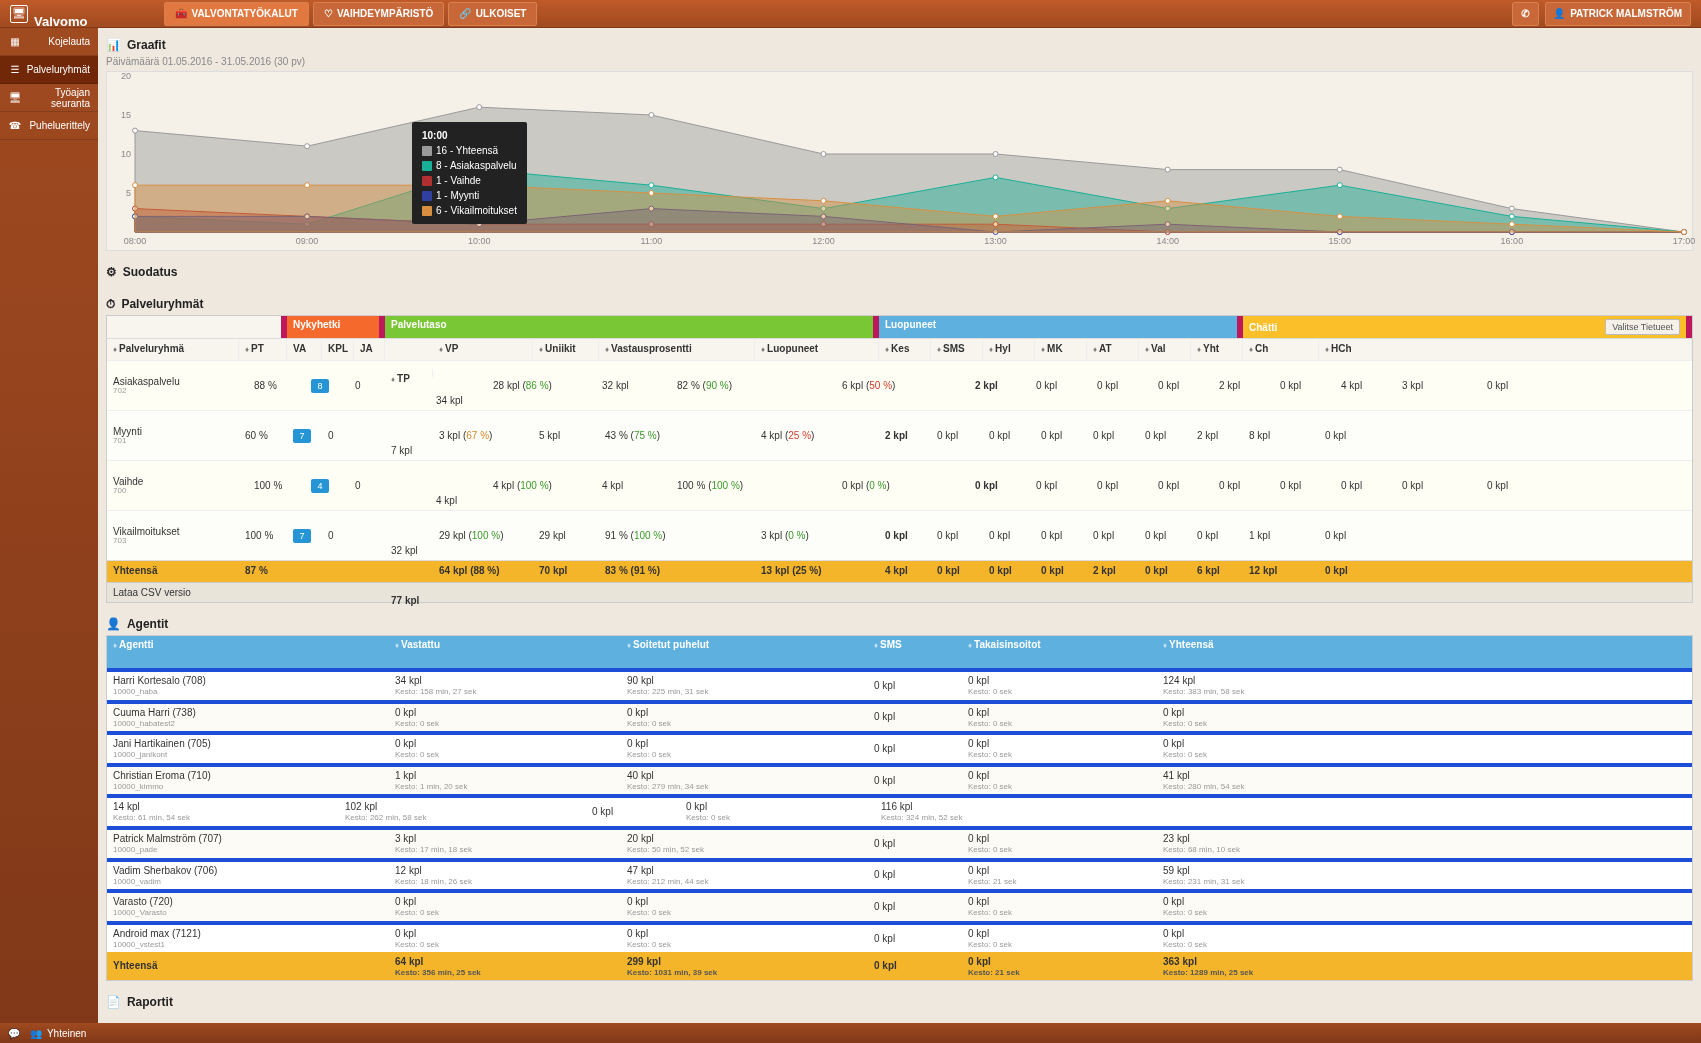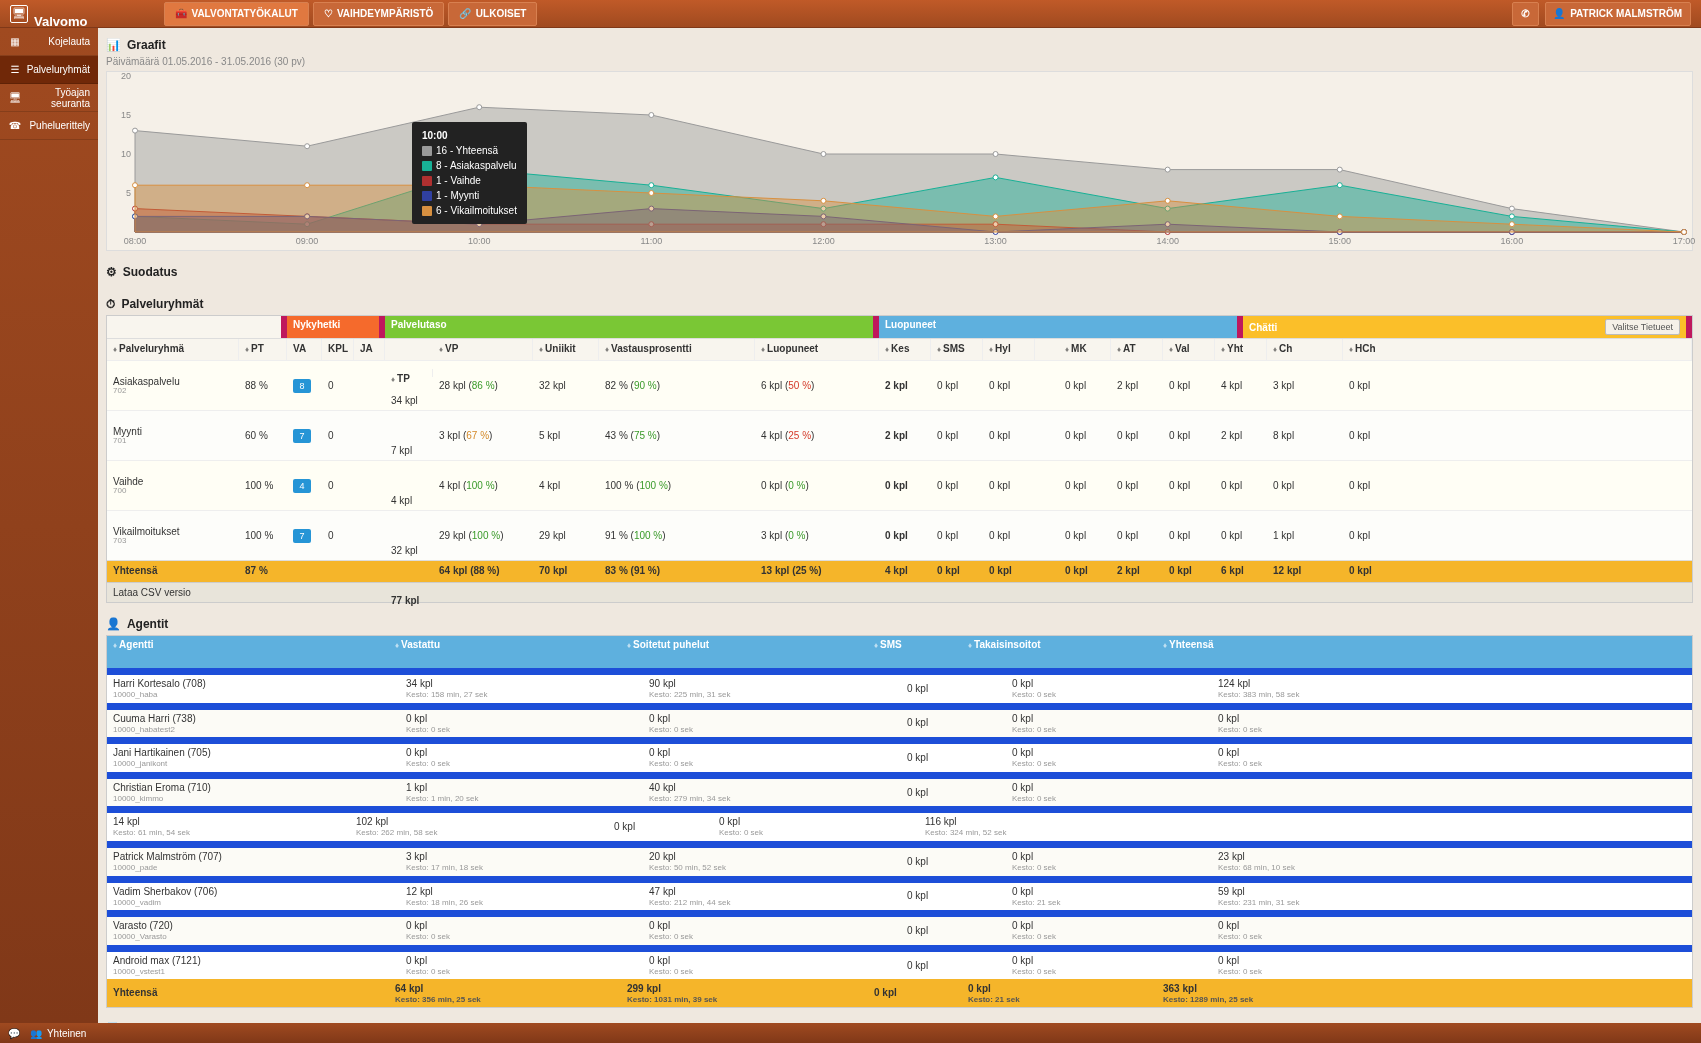--- a/index.html
+++ b/index.html
@@ -146,49 +146,49 @@
 .c-kpl { width: 32px; }
 .c-ja { width: 31px; }
 .c-tp { width: 48px; margin-top: 30px; }
 .c-vp { width: 100px; }
 .c-uni { width: 66px; }
 .c-vast { width: 156px; }
 .c-luop { width: 124px; }
 .c-kes { width: 52px; }
 .c-sms { width: 52px; }
 .c-hyl { width: 52px; }
-.c-mk { width: 52px; margin-left: 24px; }
+.c-mk { width: 52px; }
 .c-at { width: 52px; }
 .c-val { width: 52px; }
 .c-yht { width: 52px; }
 .c-ch { width: 76px; }
 .c-hch { flex: 1; }
 .data-row { display: flex; min-height: 22px; font-size: 10px; border-top: 1px solid #eee; align-items: center; }
 .data-row .c { padding: 4px 6px; }
-.data-row.even { background: #fffef5; }
+.data-row.even { background: #fffef5; gap: 9px; }
 .data-row.odd { background: #fdfdfa; }
 .row-name-wrap { display: flex; flex-direction: column; line-height: 1.1; }
 .row-name-sub { font-size: 8px; color: #999; }
 .badge-va { display: inline-block; width: 18px; height: 14px; line-height: 14px; text-align: center; color: #fff; font-size: 9px; border-radius: 2px; }
 .pct-green { color: #3a9a2a; }
 .pct-red { color: #d43a2a; }
 .pct-orange { color: #d48a2a; }
 .total-row { display: flex; height: 22px; font-size: 10px; background: #f5b52a; font-weight: bold; border-top: 1px solid #ddd; }
 .total-row .c { padding: 4px 6px; }
 .csv-row { padding: 4px 6px; font-size: 10px; background: #e8e4da; border-top: 1px solid #ccc; }
 
 .agent-header-row { display: flex; height: 32px; background: #5eb0de; color: #fff; font-size: 10px; font-weight: bold; }
 .agent-header-row .ac { padding: 3px 6px; }
 .ac-name { width: 282px; }
 .ac-vast { width: 232px; }
 .ac-soit { width: 247px; }
 .ac-sms { width: 94px; }
 .ac-tak { width: 195px; }
 .ac-yht { flex: 1; }
-.agent-row { display: flex; min-height: 26px; font-size: 10px; border-top: 7px solid #1d4ed8; gap: 11px; }
+.agent-row { display: flex; min-height: 26px; font-size: 10px; border-top: 4px solid #1d4ed8; }
 .agent-row.alt { background: #fcfbf6; }
 .agent-row .ac { padding: 3px 6px; display:flex; flex-direction:column; justify-content:center; line-height:1.2; }
 .agent-sub { font-size: 8px; color: #999; }
 .agent-total { display: flex; height: 28px; background: #f5b52a; font-size: 10px; font-weight: bold; }
 .agent-total .ac { padding: 4px 6px; display:flex; flex-direction:column; justify-content:center; line-height:1.2; }
 
 .bottombar {
   position: absolute;
   left: 0; right: 0; bottom: 0;
   height: 20px;
@@ -644,20 +644,24 @@
               <span>40 kpl</span>
               <span class="agent-sub">Kesto: 279 min, 34 sek</span>
             </div>
     <div class="ac ac-sms">
               <span>0 kpl</span>
             </div>
     <div class="ac ac-tak">
               <span>0 kpl</span>
               <span class="agent-sub">Kesto: 0 sek</span>
             </div>
+    <div class="ac ac-yht">
+              <span>41 kpl</span>
+              <span class="agent-sub">Kesto: 280 min, 54 sek</span>
+            </div>
           </div>
           <div class="agent-row">
     <div class="ac ac-vast">
               <span>14 kpl</span>
               <span class="agent-sub">Kesto: 61 min, 54 sek</span>
             </div>
     <div class="ac ac-soit">
               <span>102 kpl</span>
               <span class="agent-sub">Kesto: 262 min, 58 sek</span>
             </div>

